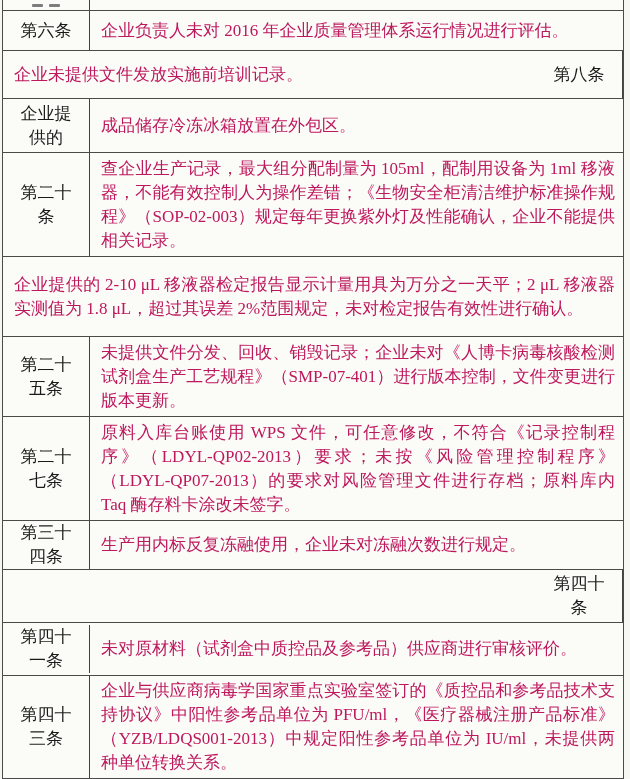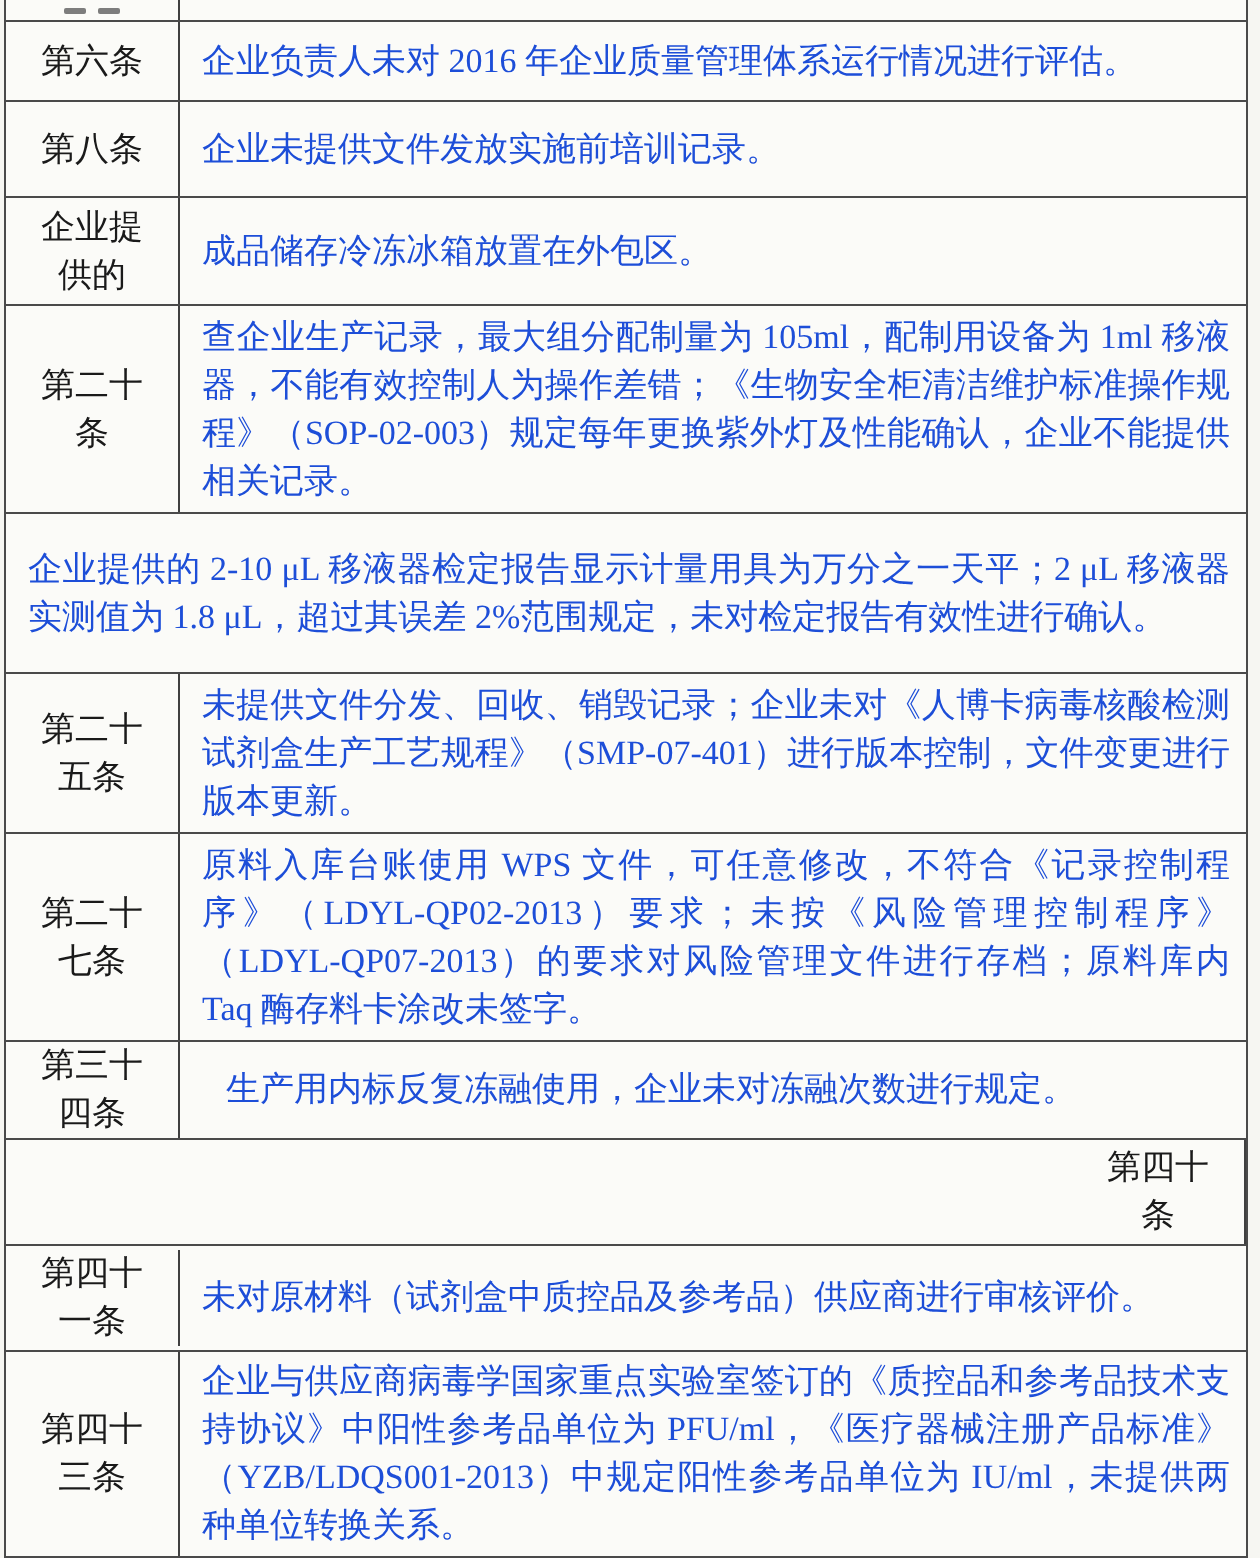--- a/index.html
+++ b/index.html
@@ -33,33 +33,33 @@
     display:block;width:55px;text-align:center;
     font-size:17px;line-height:24px;color:#1a1a1a;
     word-break:break-all;
   }
   .finding-cell{
     flex:1 1 auto;
     display:flex;align-items:center;
     padding:3px 8px 3px 11px;
   }
   .finding-cell .finding{
-    font-size:17px;line-height:24px;color:#1d4ed8;
+    font-size:17px;line-height:24px;color:#be185d;
     text-align:justify;
   }
   
   .row:nth-child(1){min-height:10px;}
   .row:nth-child(2){min-height:40px;}
   .row:nth-child(3){min-height:48px;}
   .row:nth-child(4){min-height:54px;}
   .row:nth-child(5){min-height:104px;}
   .row:nth-child(6){min-height:80px;}
   .row:nth-child(7){min-height:80px;}
   .row:nth-child(8){min-height:104px;}
-  .row:nth-child(9){min-height:49px;gap:12px;}
+  .row:nth-child(9){min-height:49px;}
   .row:nth-child(10){min-height:53px;justify-content:flex-end;}
   .row:nth-child(11){min-height:53px;align-items:center;}
   .row:nth-child(12){min-height:100px;}
   
   .remnant{display:flex;gap:6px;align-items:flex-start;margin-top:1px;}
   .remnant i{display:block;width:11px;height:3px;background:#7d7d7d;border-radius:1px;}
 </style>
 </head>
 <body>
 
@@ -78,25 +78,25 @@
   <div class="row">
     <div class="cell label-cell">
       <span class="article">第六条</span>
     </div>
     <div class="cell finding-cell">
       <span class="finding">企业负责人未对 2016 年企业质量管理体系运行情况进行评估。</span>
     </div>
   </div>
 
   <div class="row">
+    <div class="cell finding-cell">
+      <span class="finding">企业未提供文件发放实施前培训记录。</span>
+    </div>
     <div class="cell label-cell">
       <span class="article">第八条</span>
-    </div>
-    <div class="cell finding-cell">
-      <span class="finding">企业未提供文件发放实施前培训记录。</span>
     </div>
   </div>
 
   <div class="row">
     <div class="cell label-cell">
       <span class="article">企业提供的</span>
     </div>
     <div class="cell finding-cell">
       <span class="finding">成品储存冷冻冰箱放置在外包区。</span>
     </div>

